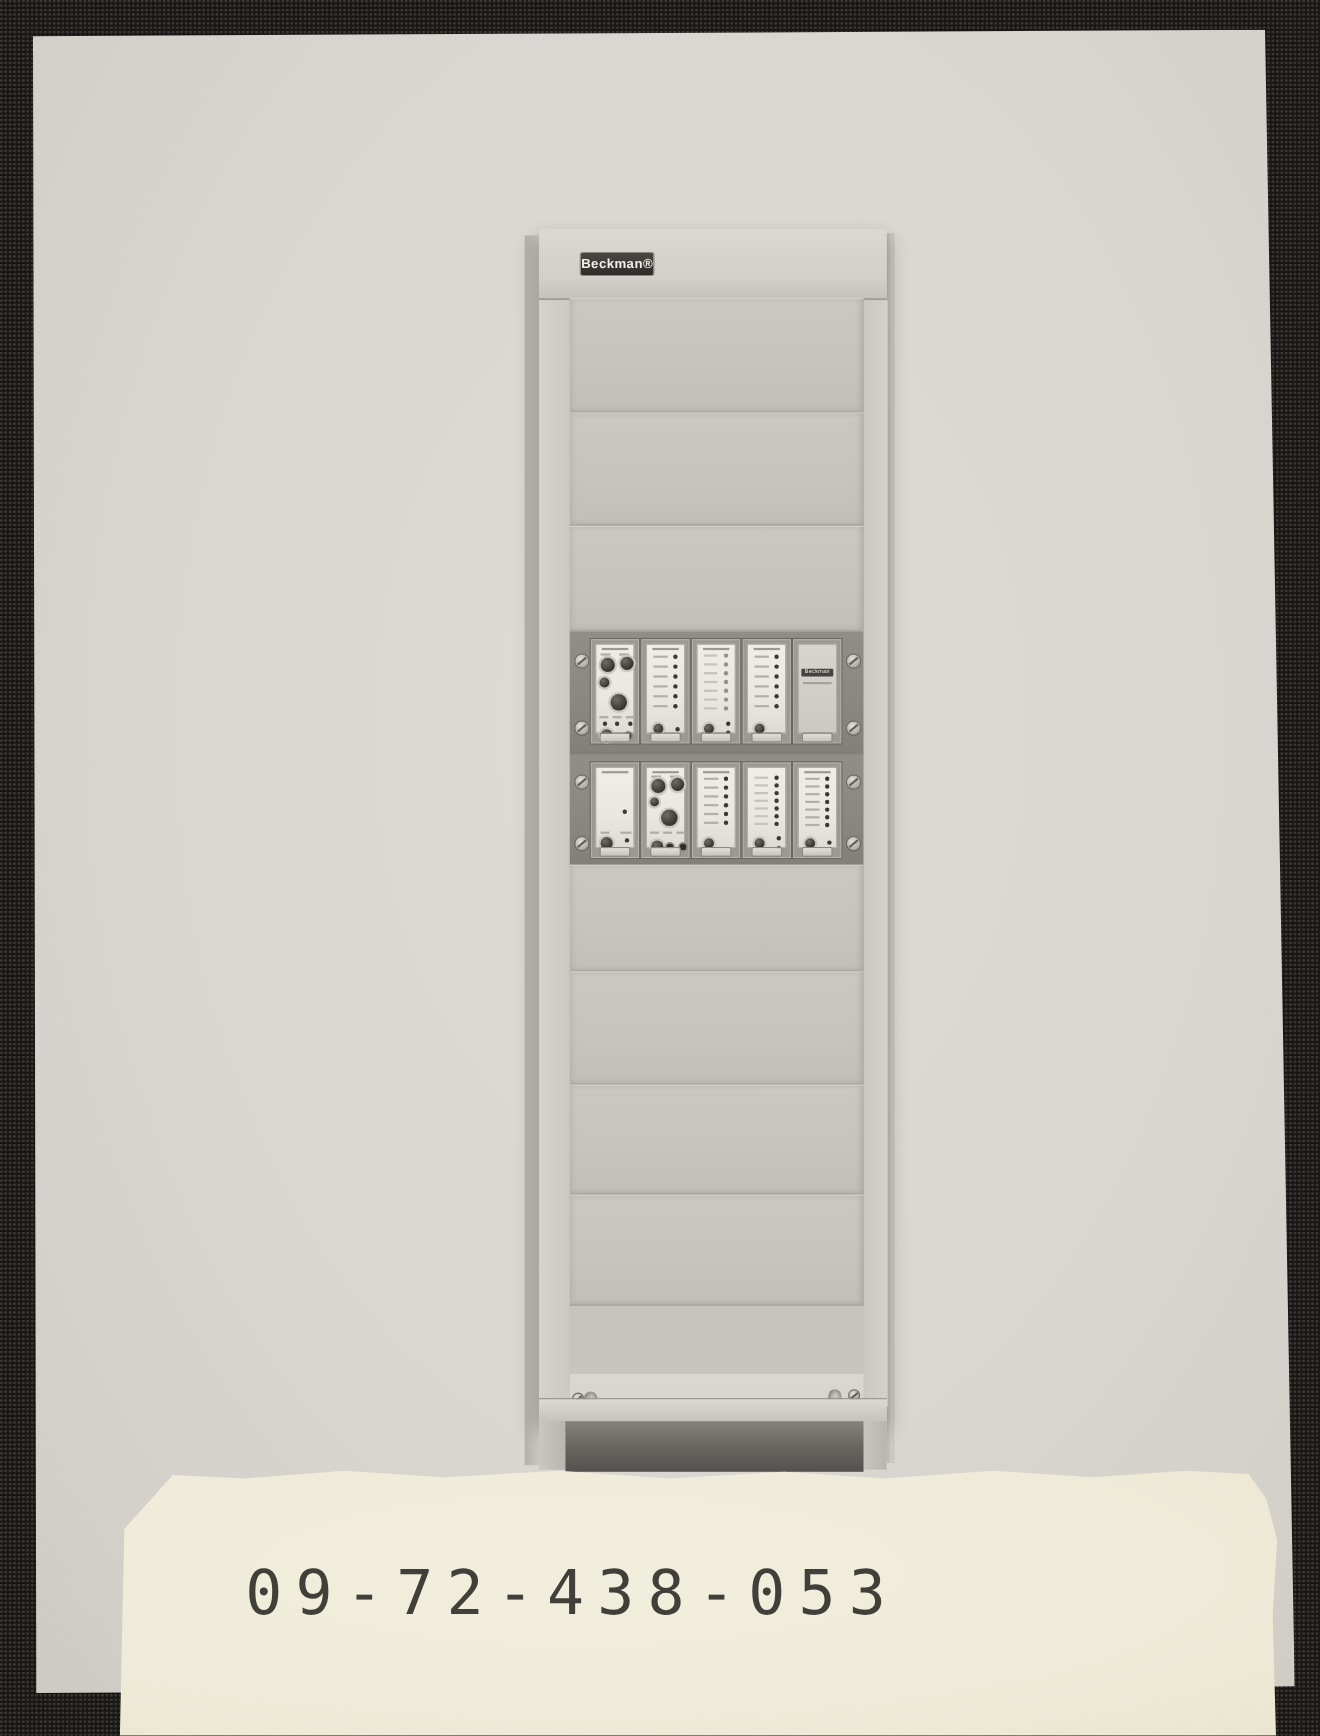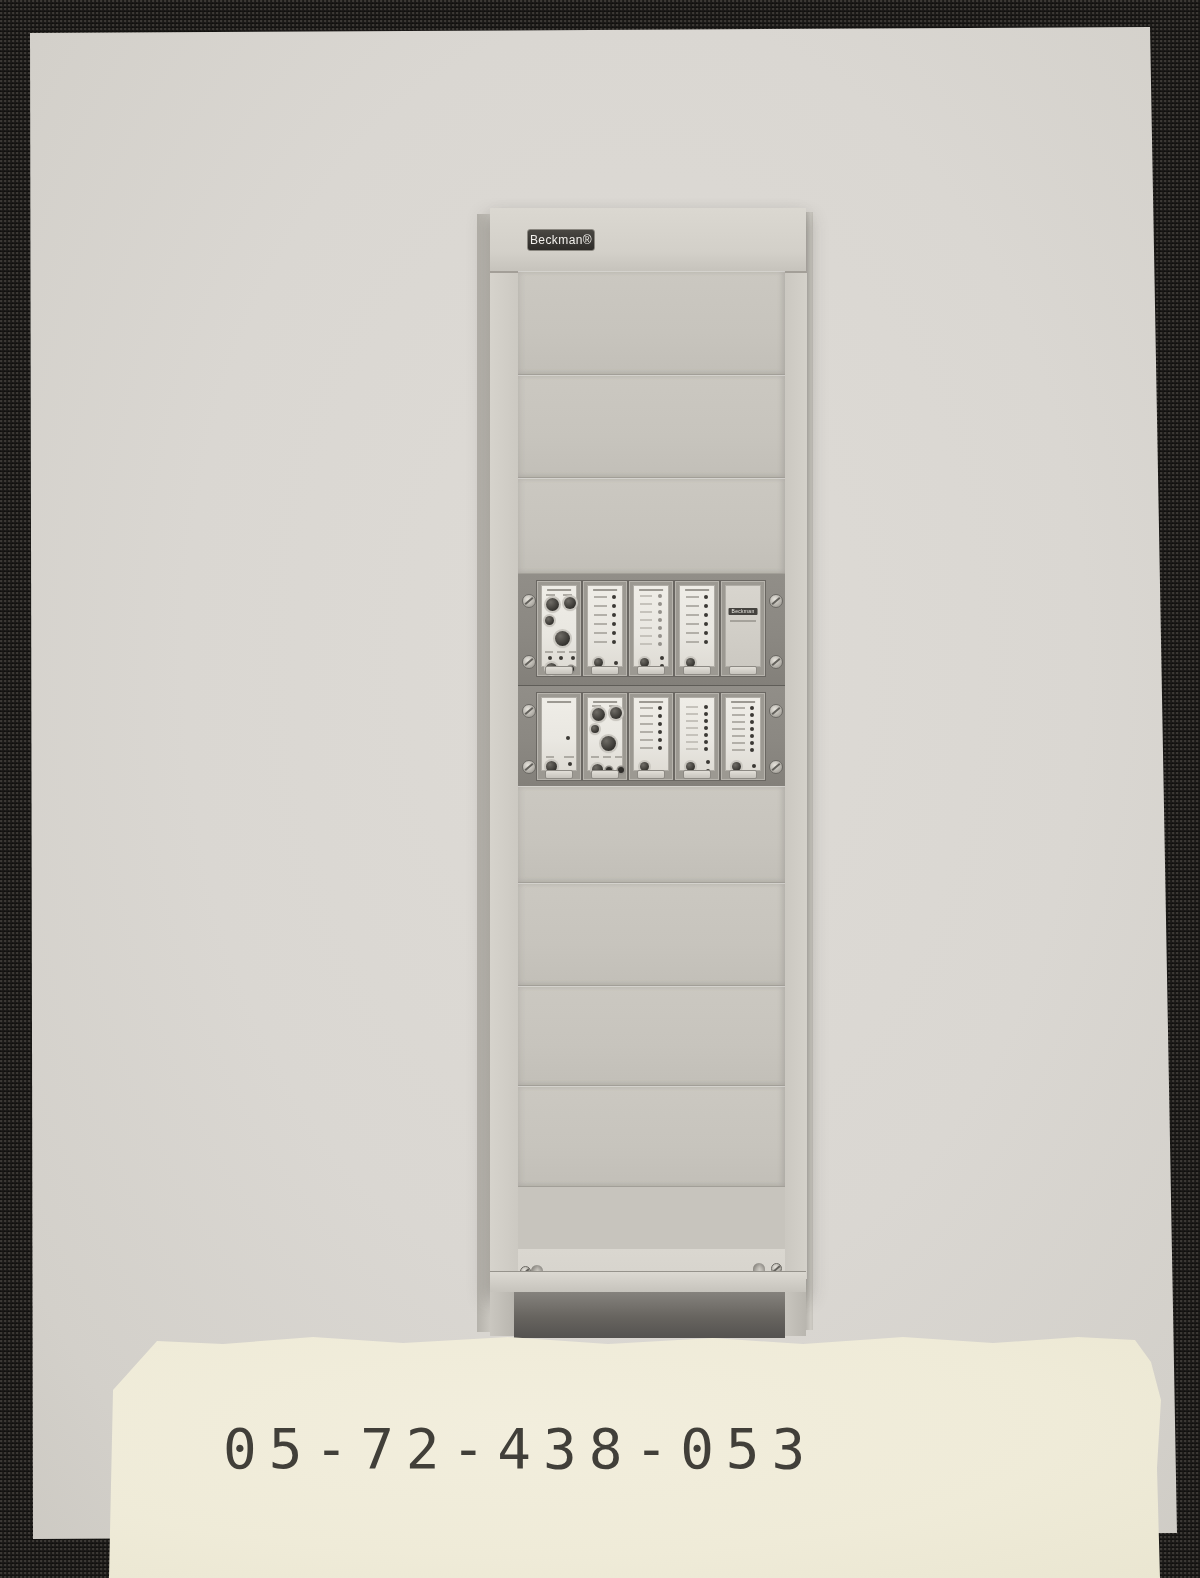--- a/index.html
+++ b/index.html
@@ -34,21 +34,21 @@
   }
   #rack-cap{
     left:0;top:0;width:316px;height:63px;
     background:linear-gradient(180deg,#dbd8d1 0%,#d3d0c9 70%,#c6c3bc 100%);
     border-bottom:2px solid #a39f98;
   }
   #brand-badge{
     left:37px;top:21px;width:66px;height:20px;
     background:linear-gradient(180deg,#4a4843,#2e2c29);
     border:1px solid #8a8780;border-radius:3px;
-    color:#f2f0ec;font-size:12px;font-weight:normal;letter-spacing:.4px;
+    color:#f2f0ec;font-size:12px;font-weight:bold;letter-spacing:.4px;
     display:flex;align-items:center;justify-content:center;
   }
   .rail{top:65px;width:28px;height:1006px;background:linear-gradient(90deg,#d6d3cc,#ccc9c2);}
   #rail-left{left:0;border-right:1px solid #a8a59e;}
   #rail-right{left:289px;width:27px;border-left:1px solid #a8a59e;background:linear-gradient(90deg,#c9c6bf,#d4d1ca);}
 
   #inner{left:28px;top:63px;width:267px;height:1008px;background:#c7c4bd;}
   .panel{
     left:0;width:267px;
     background:linear-gradient(180deg,#cbc8c1 0%,#c7c4bd 60%,#c2bfb8 100%);
@@ -504,14 +504,14 @@
 
     <div id="bottom-rail" class="abs"></div>
   </div>
 
   <div class="leg abs" style="left:490px;"></div>
   <div class="leg abs" style="left:782px;"></div>
   <div id="under-shadow" class="abs"></div>
 </div>
 
 <div id="caption-label" class="abs">
-  <div id="caption-line1">05-72-438-053</div>
+  <div id="caption-line1">09-72-438-053</div>
 </div>
 
 </body></html>

